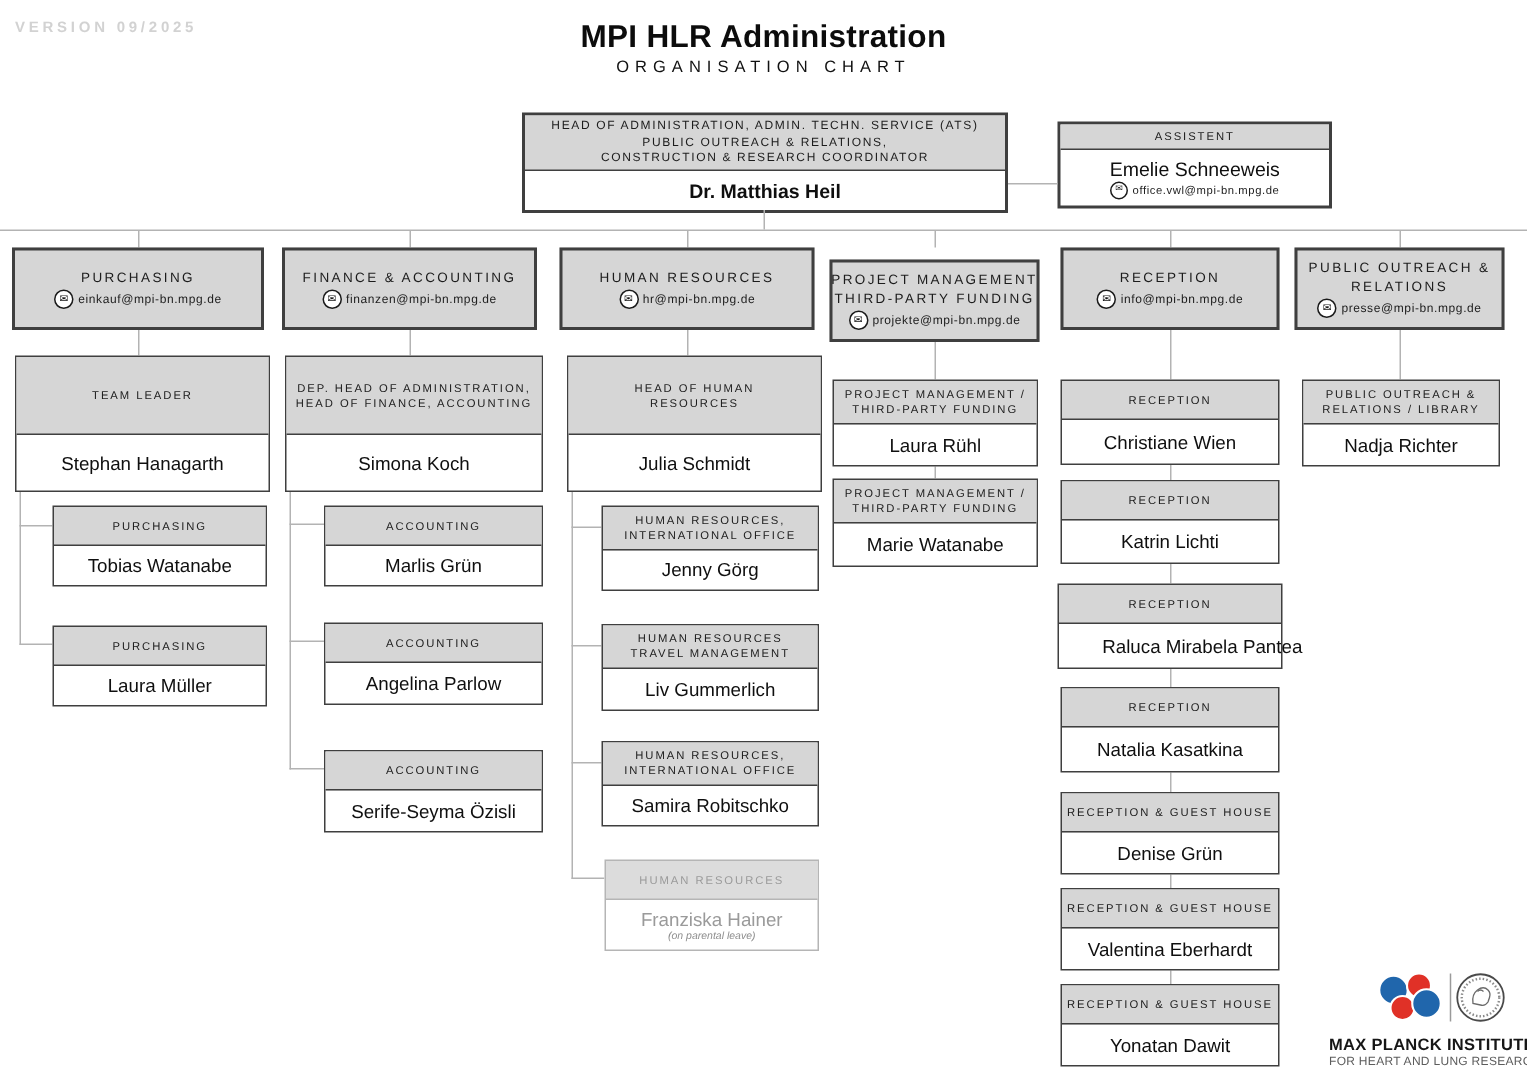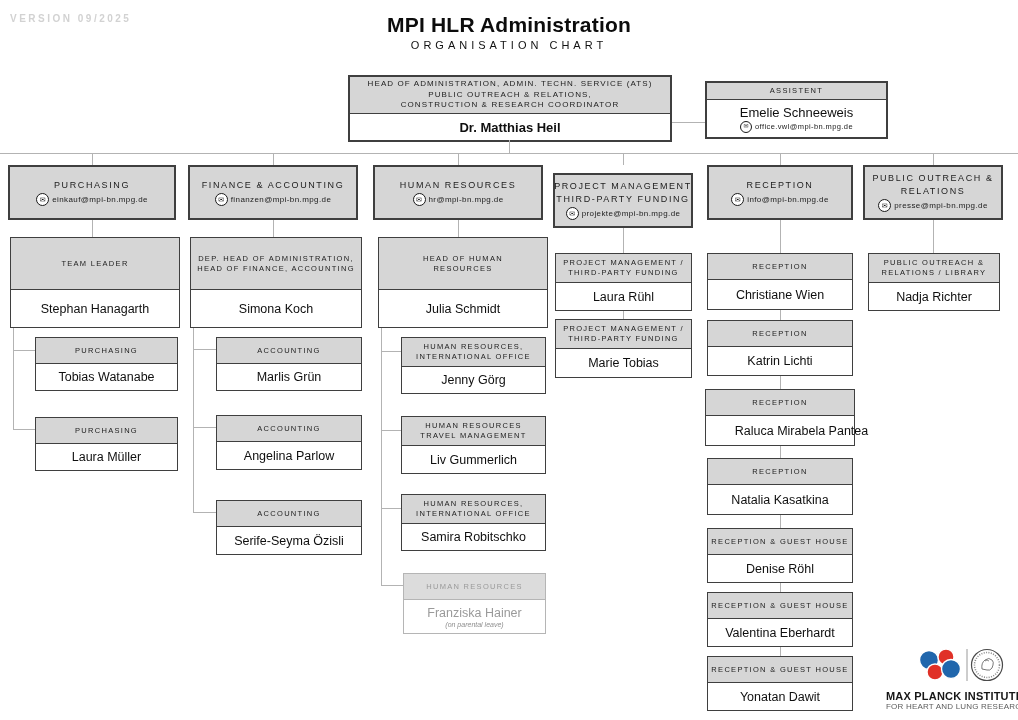--- a/index.html
+++ b/index.html
@@ -280,21 +280,21 @@
         <div class="body" style="height: 27px;">
           <div class="pname">Laura Rühl</div>
         </div>
       </div>
       <div class="node" style="left: 555px; top: 319px; width: 137px;">
         <div class="hdr" style="height: 28px;">
           <div class="role-line">PROJECT MANAGEMENT /</div>
           <div class="role-line">THIRD-PARTY FUNDING</div>
         </div>
         <div class="body" style="height: 28px;">
-          <div class="pname">Marie Tobias</div>
+          <div class="pname">Marie Watanabe</div>
         </div>
       </div>
       <div class="node" style="left: 707px; top: 253px; width: 146px;">
         <div class="hdr" style="height: 25px;">
           <div class="role-line">RECEPTION</div>
         </div>
         <div class="body" style="height: 29px;">
           <div class="pname">Christiane Wien</div>
         </div>
       </div>
@@ -320,21 +320,21 @@
         </div>
         <div class="body" style="height: 29px;">
           <div class="pname">Natalia Kasatkina</div>
         </div>
       </div>
       <div class="node" style="left: 707px; top: 528px; width: 146px;">
         <div class="hdr" style="height: 25px;">
           <div class="role-line">RECEPTION &amp; GUEST HOUSE</div>
         </div>
         <div class="body" style="height: 27px;">
-          <div class="pname">Denise Röhl</div>
+          <div class="pname">Denise Grün</div>
         </div>
       </div>
       <div class="node" style="left: 707px; top: 592px; width: 146px;">
         <div class="hdr" style="height: 25px;">
           <div class="role-line">RECEPTION &amp; GUEST HOUSE</div>
         </div>
         <div class="body" style="height: 27px;">
           <div class="pname">Valentina Eberhardt</div>
         </div>
       </div>

